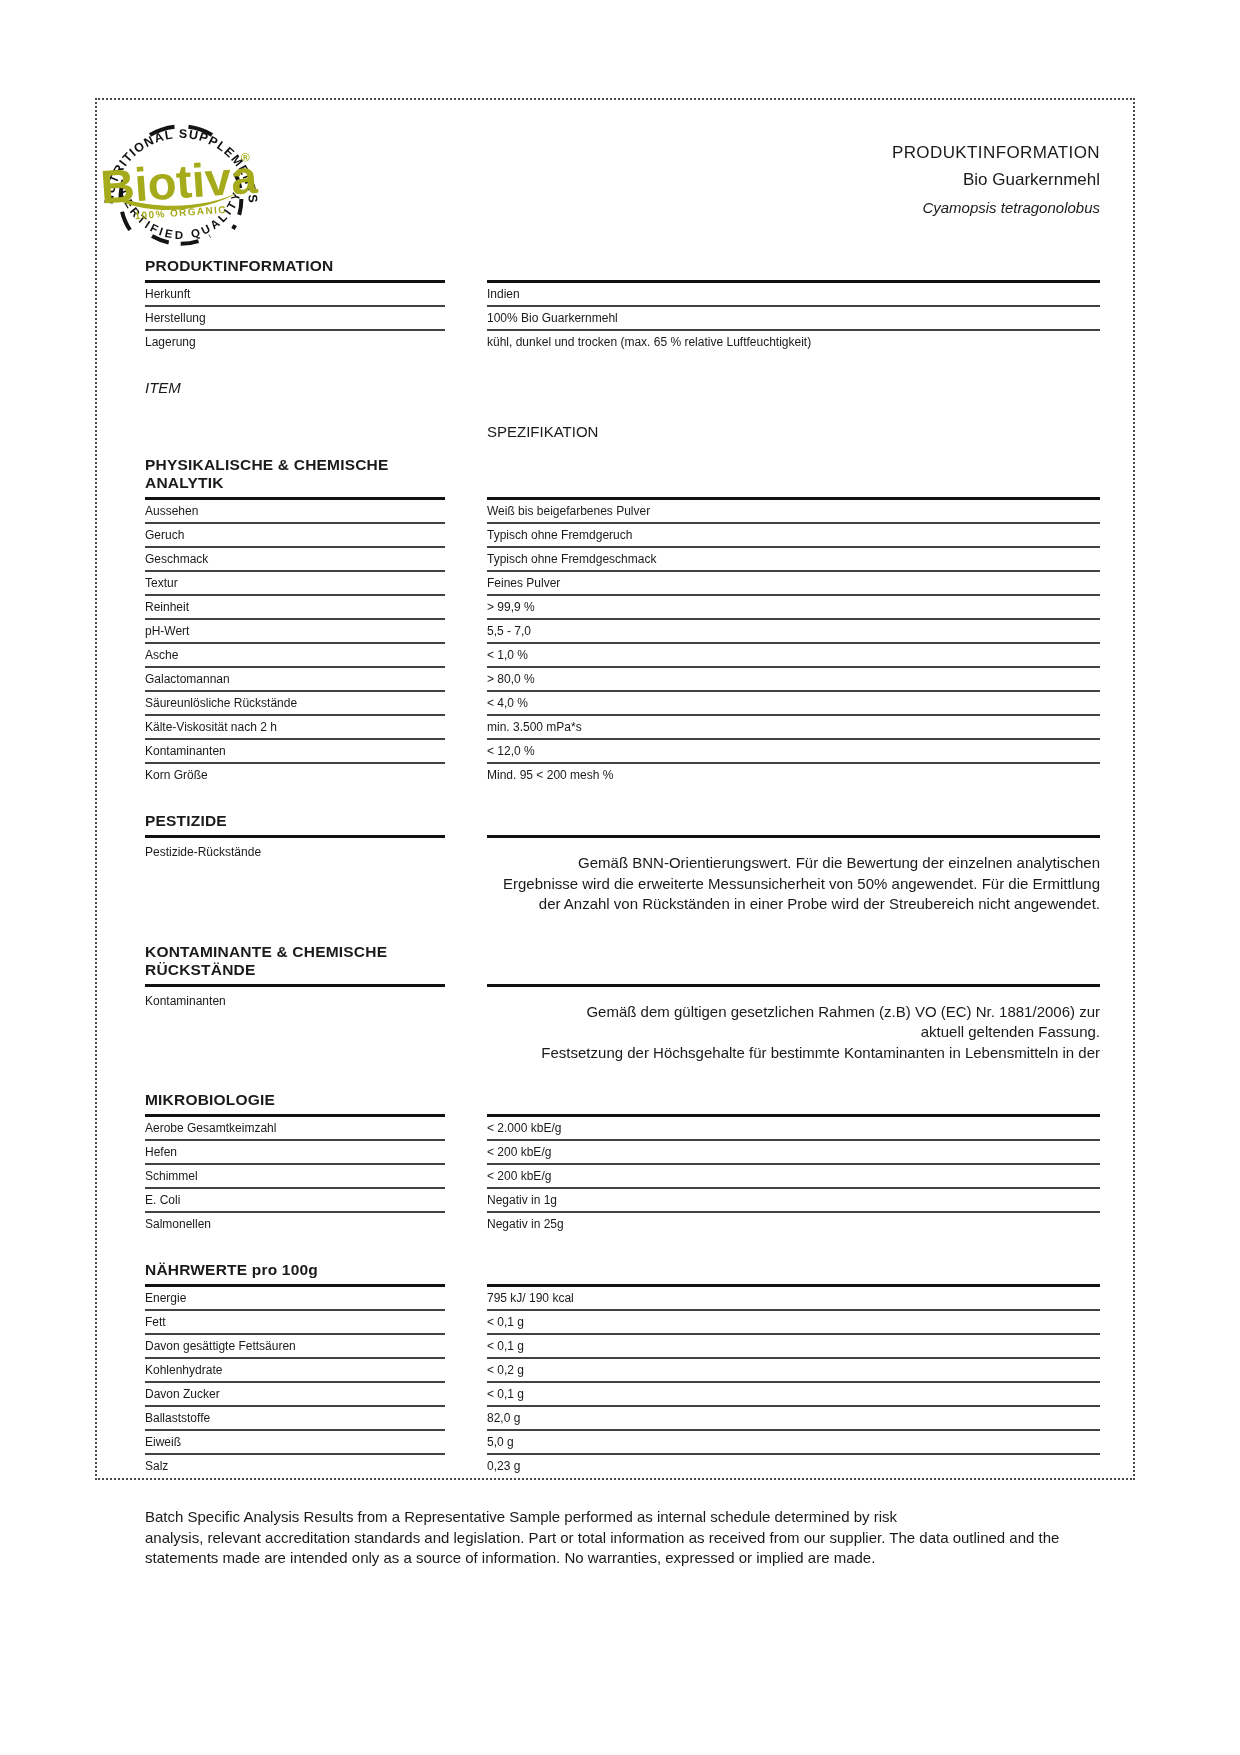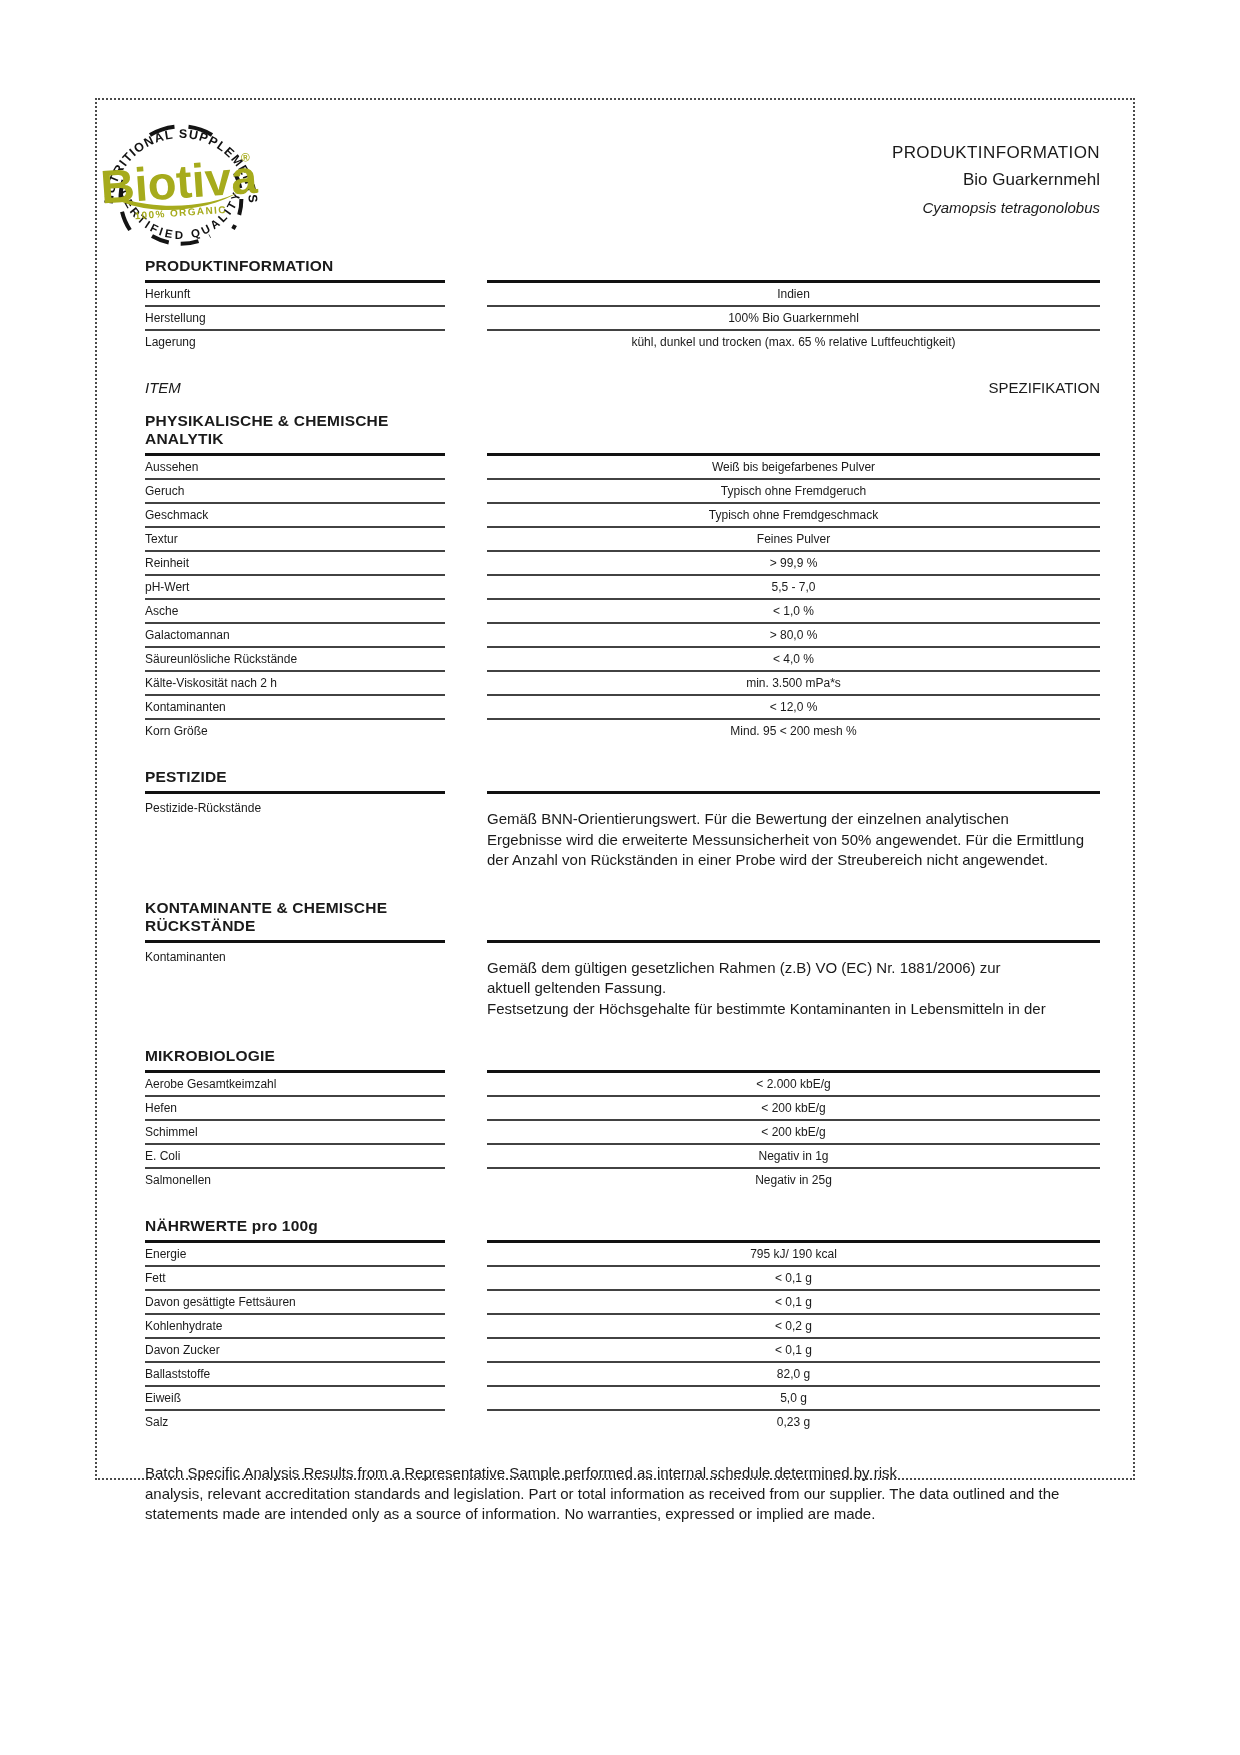--- a/index.html
+++ b/index.html
@@ -23,31 +23,31 @@
   .content{position:absolute;left:145px;top:257px;width:955px;}
   .sec-header{display:flex;align-items:flex-end;}
   .hcell{border-bottom:3px solid #111;box-sizing:border-box;}
   .hcell.left{width:300px;margin-right:42px;font-weight:bold;font-size:15.5px;
               padding-bottom:5px;letter-spacing:.2px;}
   .hcell.right{flex:1;height:24px;}
   .row{display:flex;}
   .cell{border-bottom:2px solid #424242;box-sizing:border-box;
         font-size:12px;line-height:16px;padding:3px 0 3px;}
   .cell.label{width:300px;margin-right:42px;}
-  .cell.value{flex:1;text-align:center;}
+  .cell.value{flex:1;text-align:left;}
   .row.last .cell{border-bottom:none;}
   .section{margin-top:26px;}
   .section:first-child{margin-top:0;}
   .item-spec{display:flex;margin-top:26px;font-size:15px;}
   .is-left{width:300px;margin-right:42px;font-style:italic;}
-  .is-right{flex:1;text-align:right;}
+  .is-right{flex:1;text-align:left;margin-top:44px;}
   .item-spec + .section{margin-top:16px;}
   .prow{display:flex;}
   .plabel{width:300px;margin-right:42px;font-size:12px;padding-top:7px;}
-  .pbody{flex:1;padding-top:15px;}
+  .pbody{flex:1;text-align:right;padding-top:15px;}
   .pline{font-size:15px;line-height:20.5px;}
   .section.paragraph{margin-bottom:28px;}
   
   .footer{margin-top:30px;}
   .footer .fline{font-size:15px;line-height:20.5px;}
 </style>
 </head>
 <body>
 
 <div class="page-border"></div>

